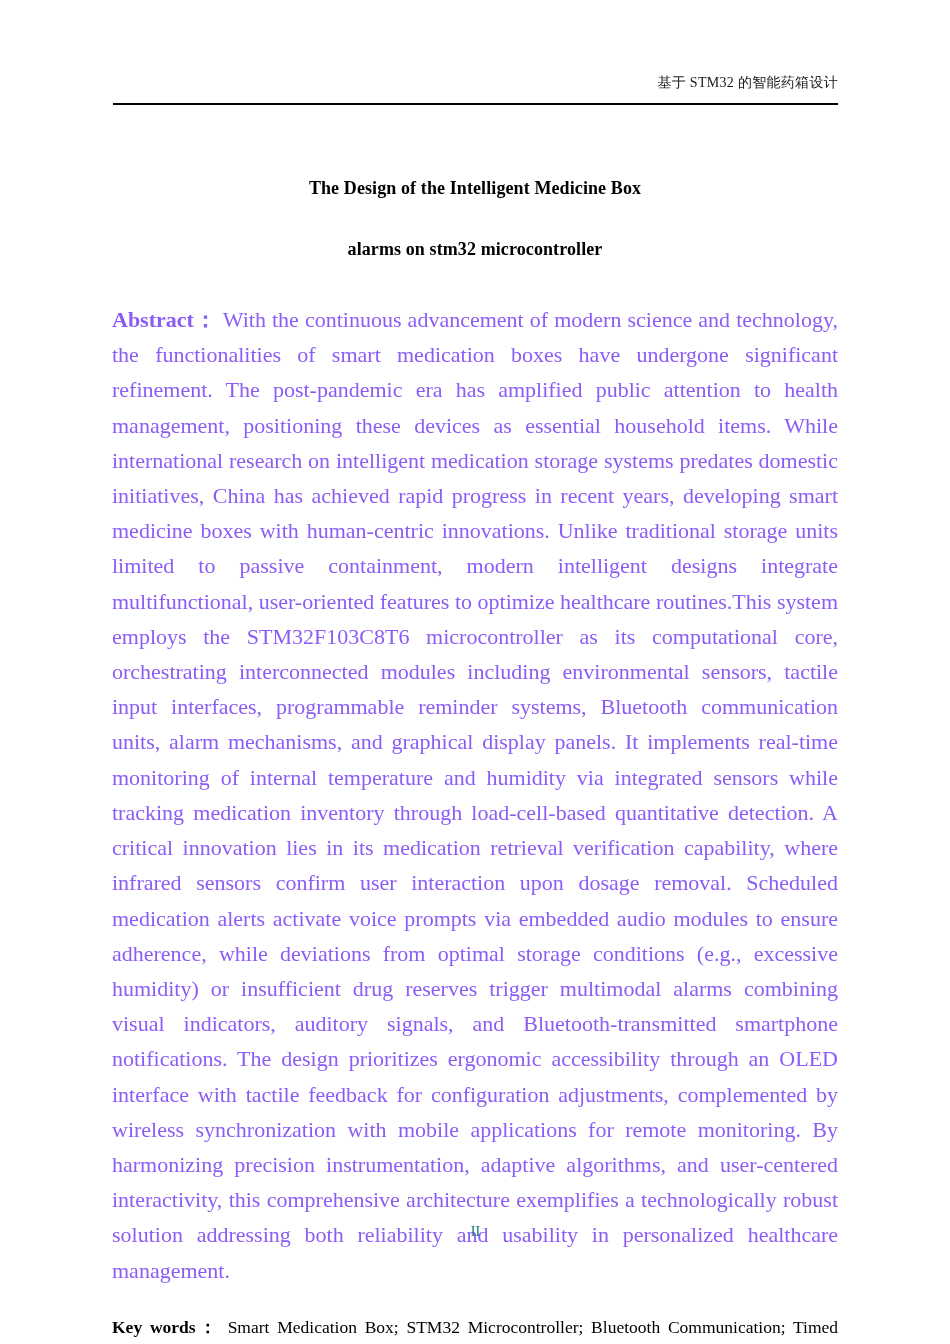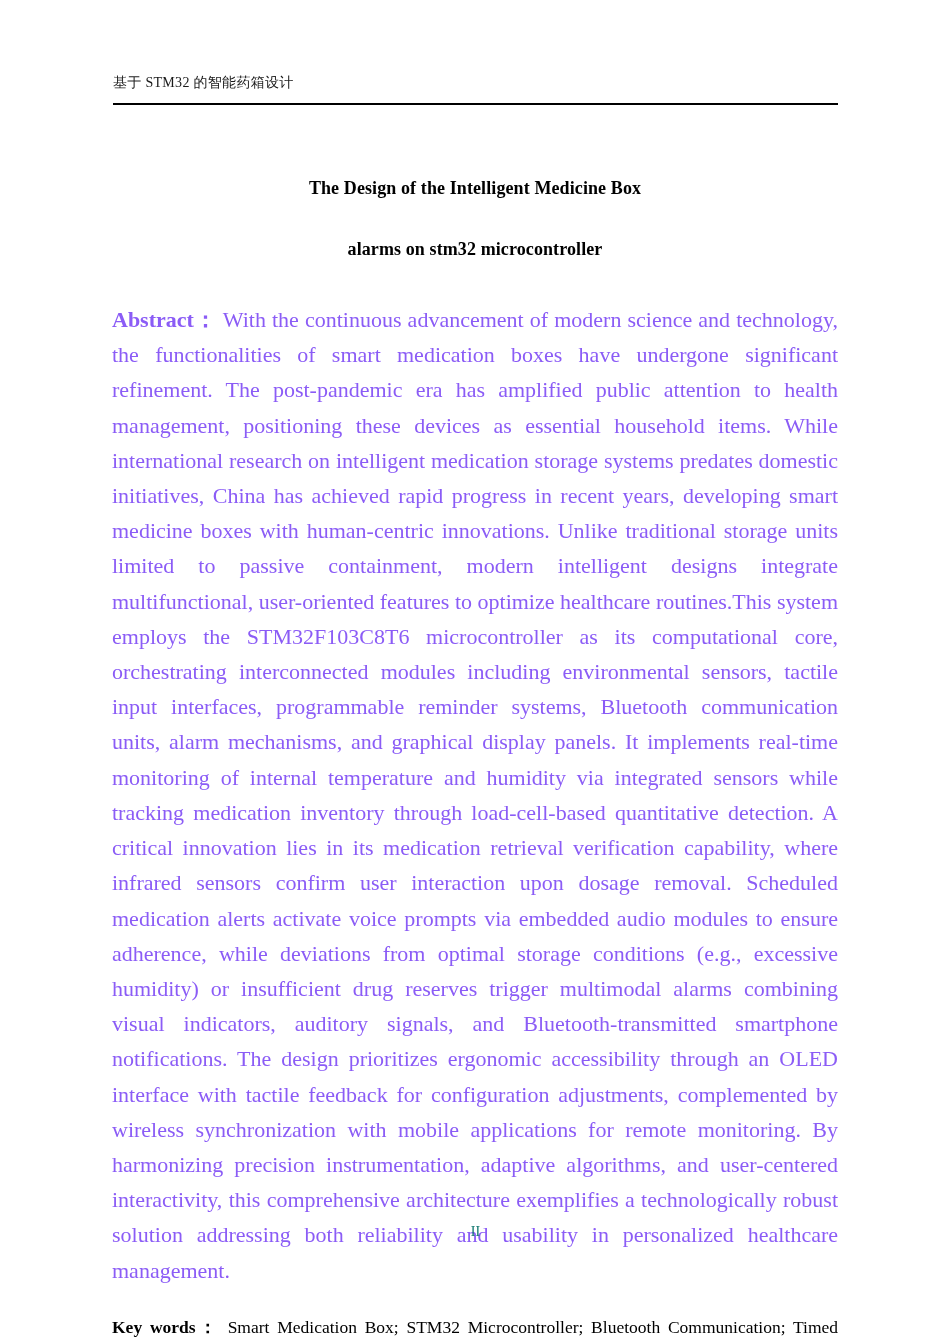--- a/index.html
+++ b/index.html
@@ -29,21 +29,21 @@
     position: absolute;
     left: 113px;
     top: 72px;
     width: 725px;
   }
 
   .header-text {
     font-family: "Liberation Serif", "DejaVu Serif", serif;
     font-size: 14px;
     line-height: 22px;
-    text-align: left;
+    text-align: right;
     color: #1a1a1a;
     letter-spacing: 0.3px;
     white-space: nowrap;
   }
 
   .header-rule {
     margin-top: 9px;
     width: 725px;
     height: 2px;
     background: #000000;

